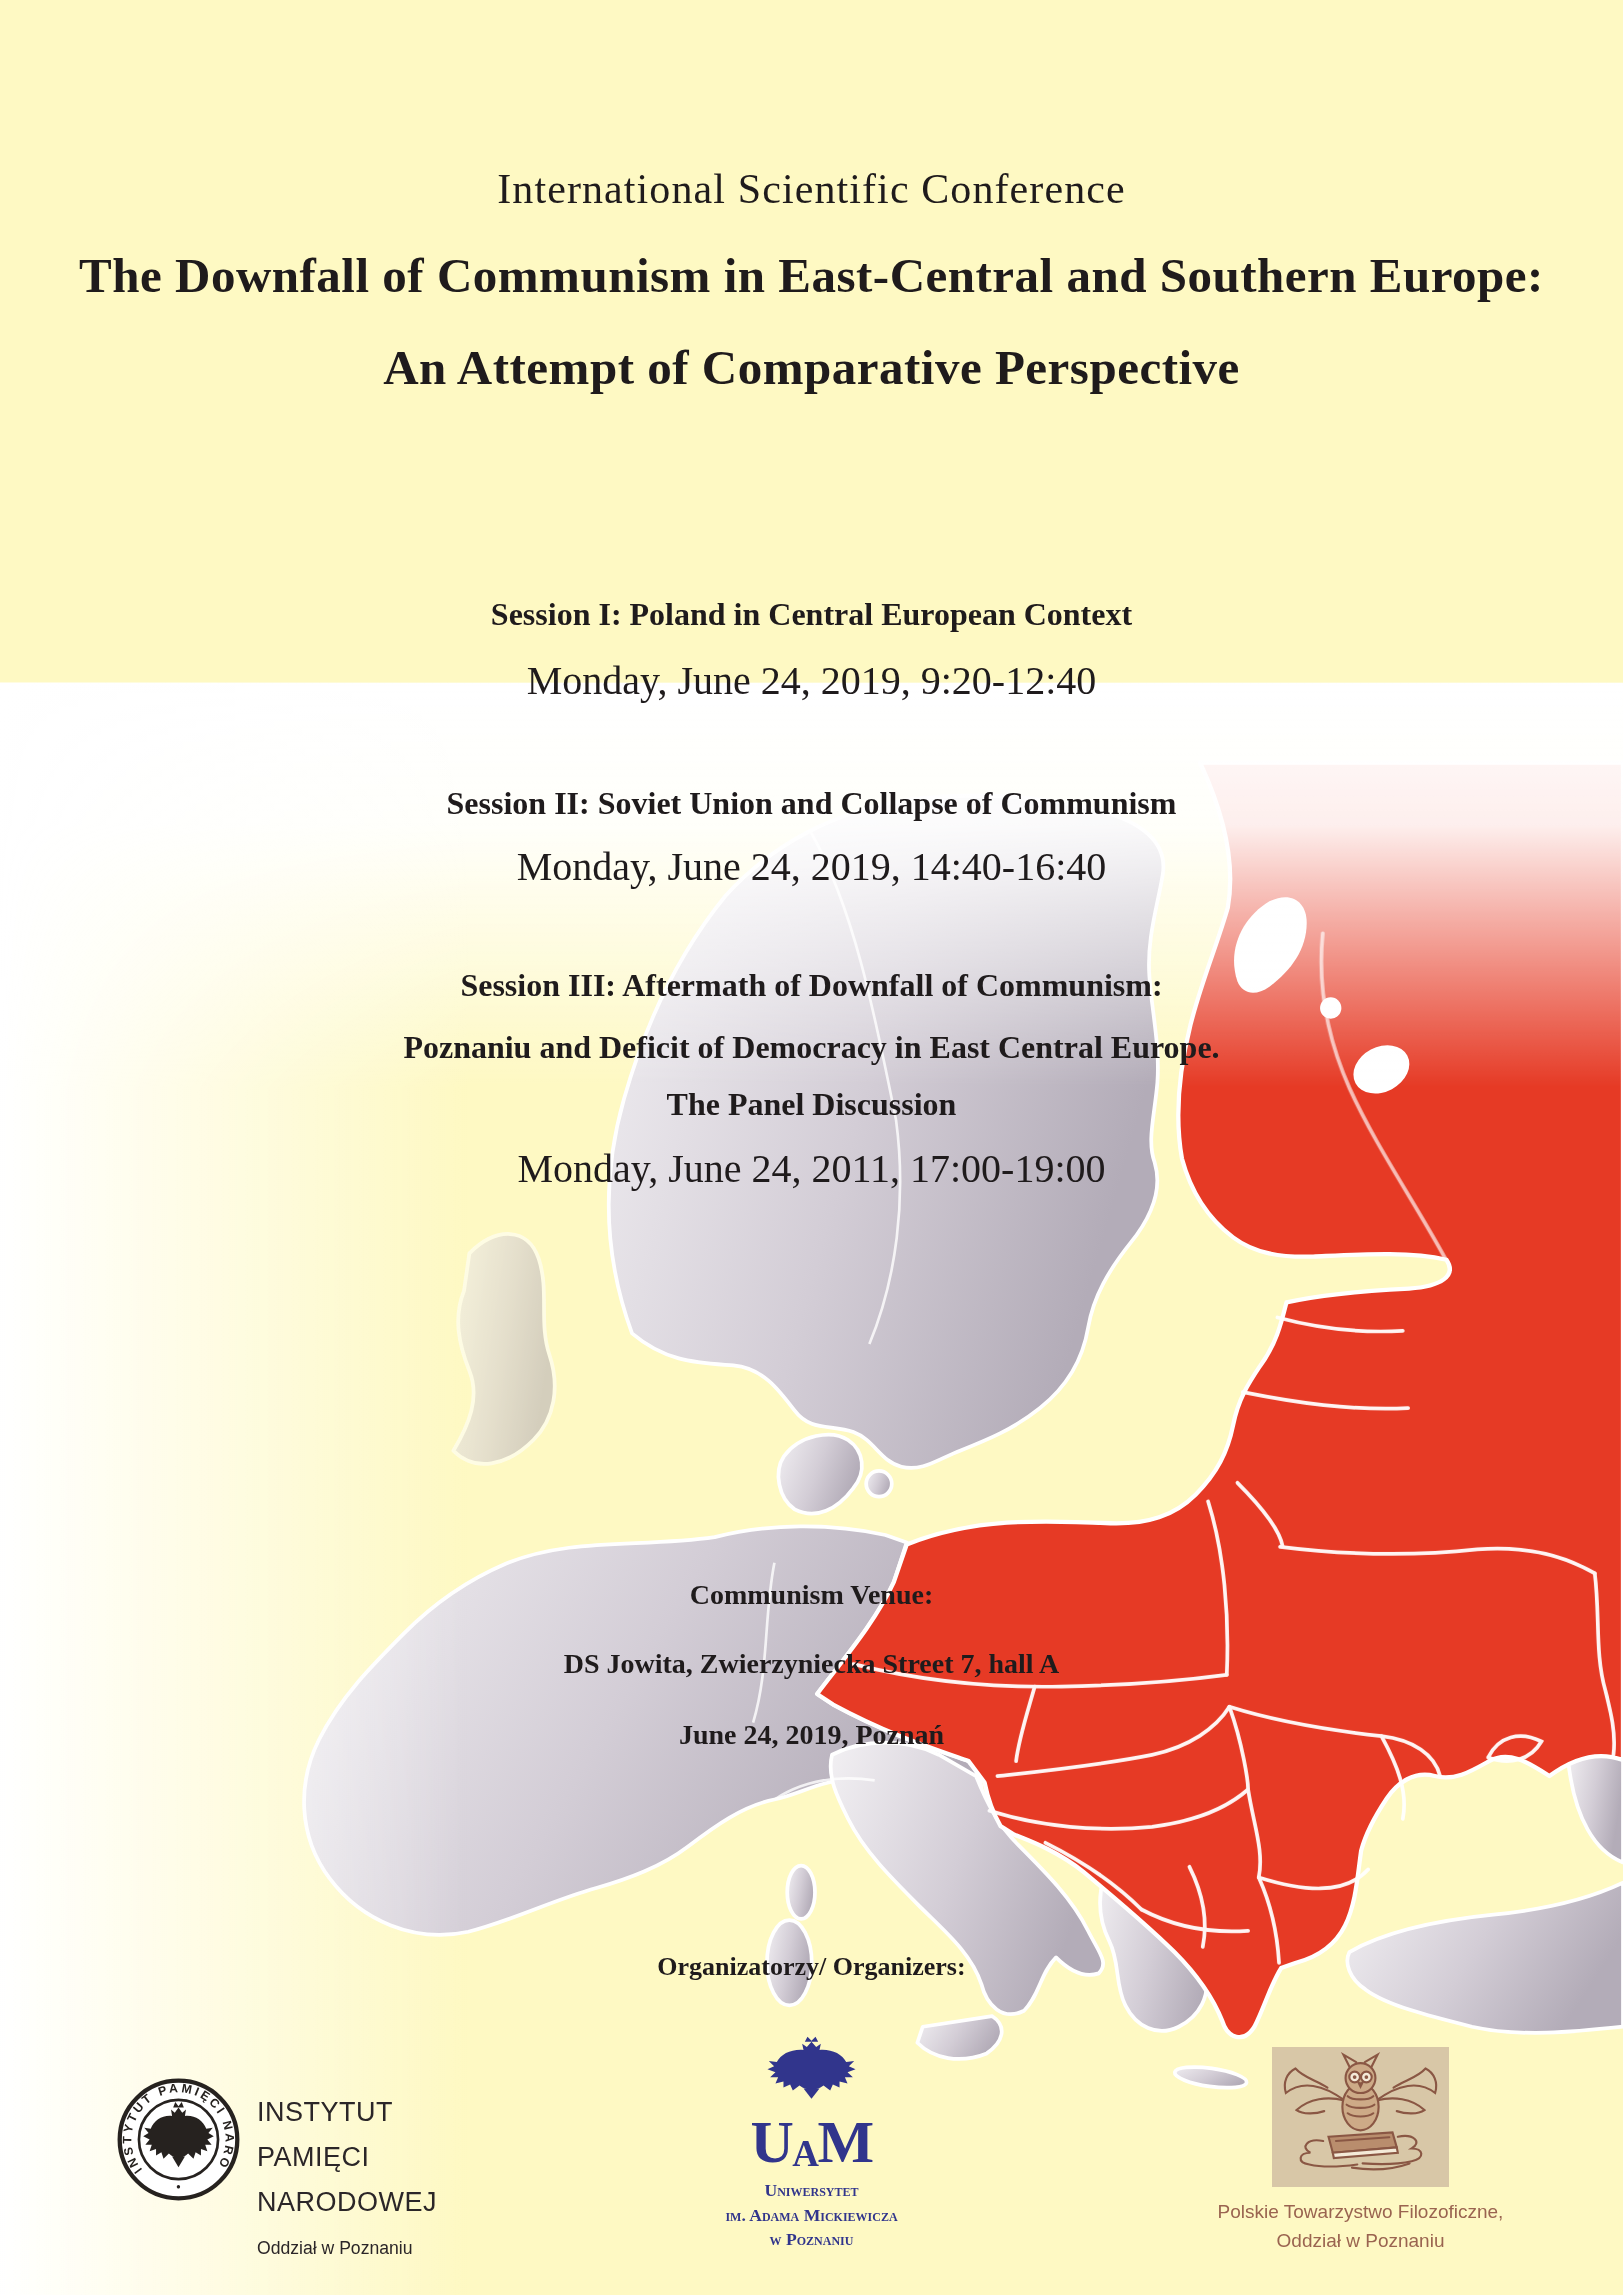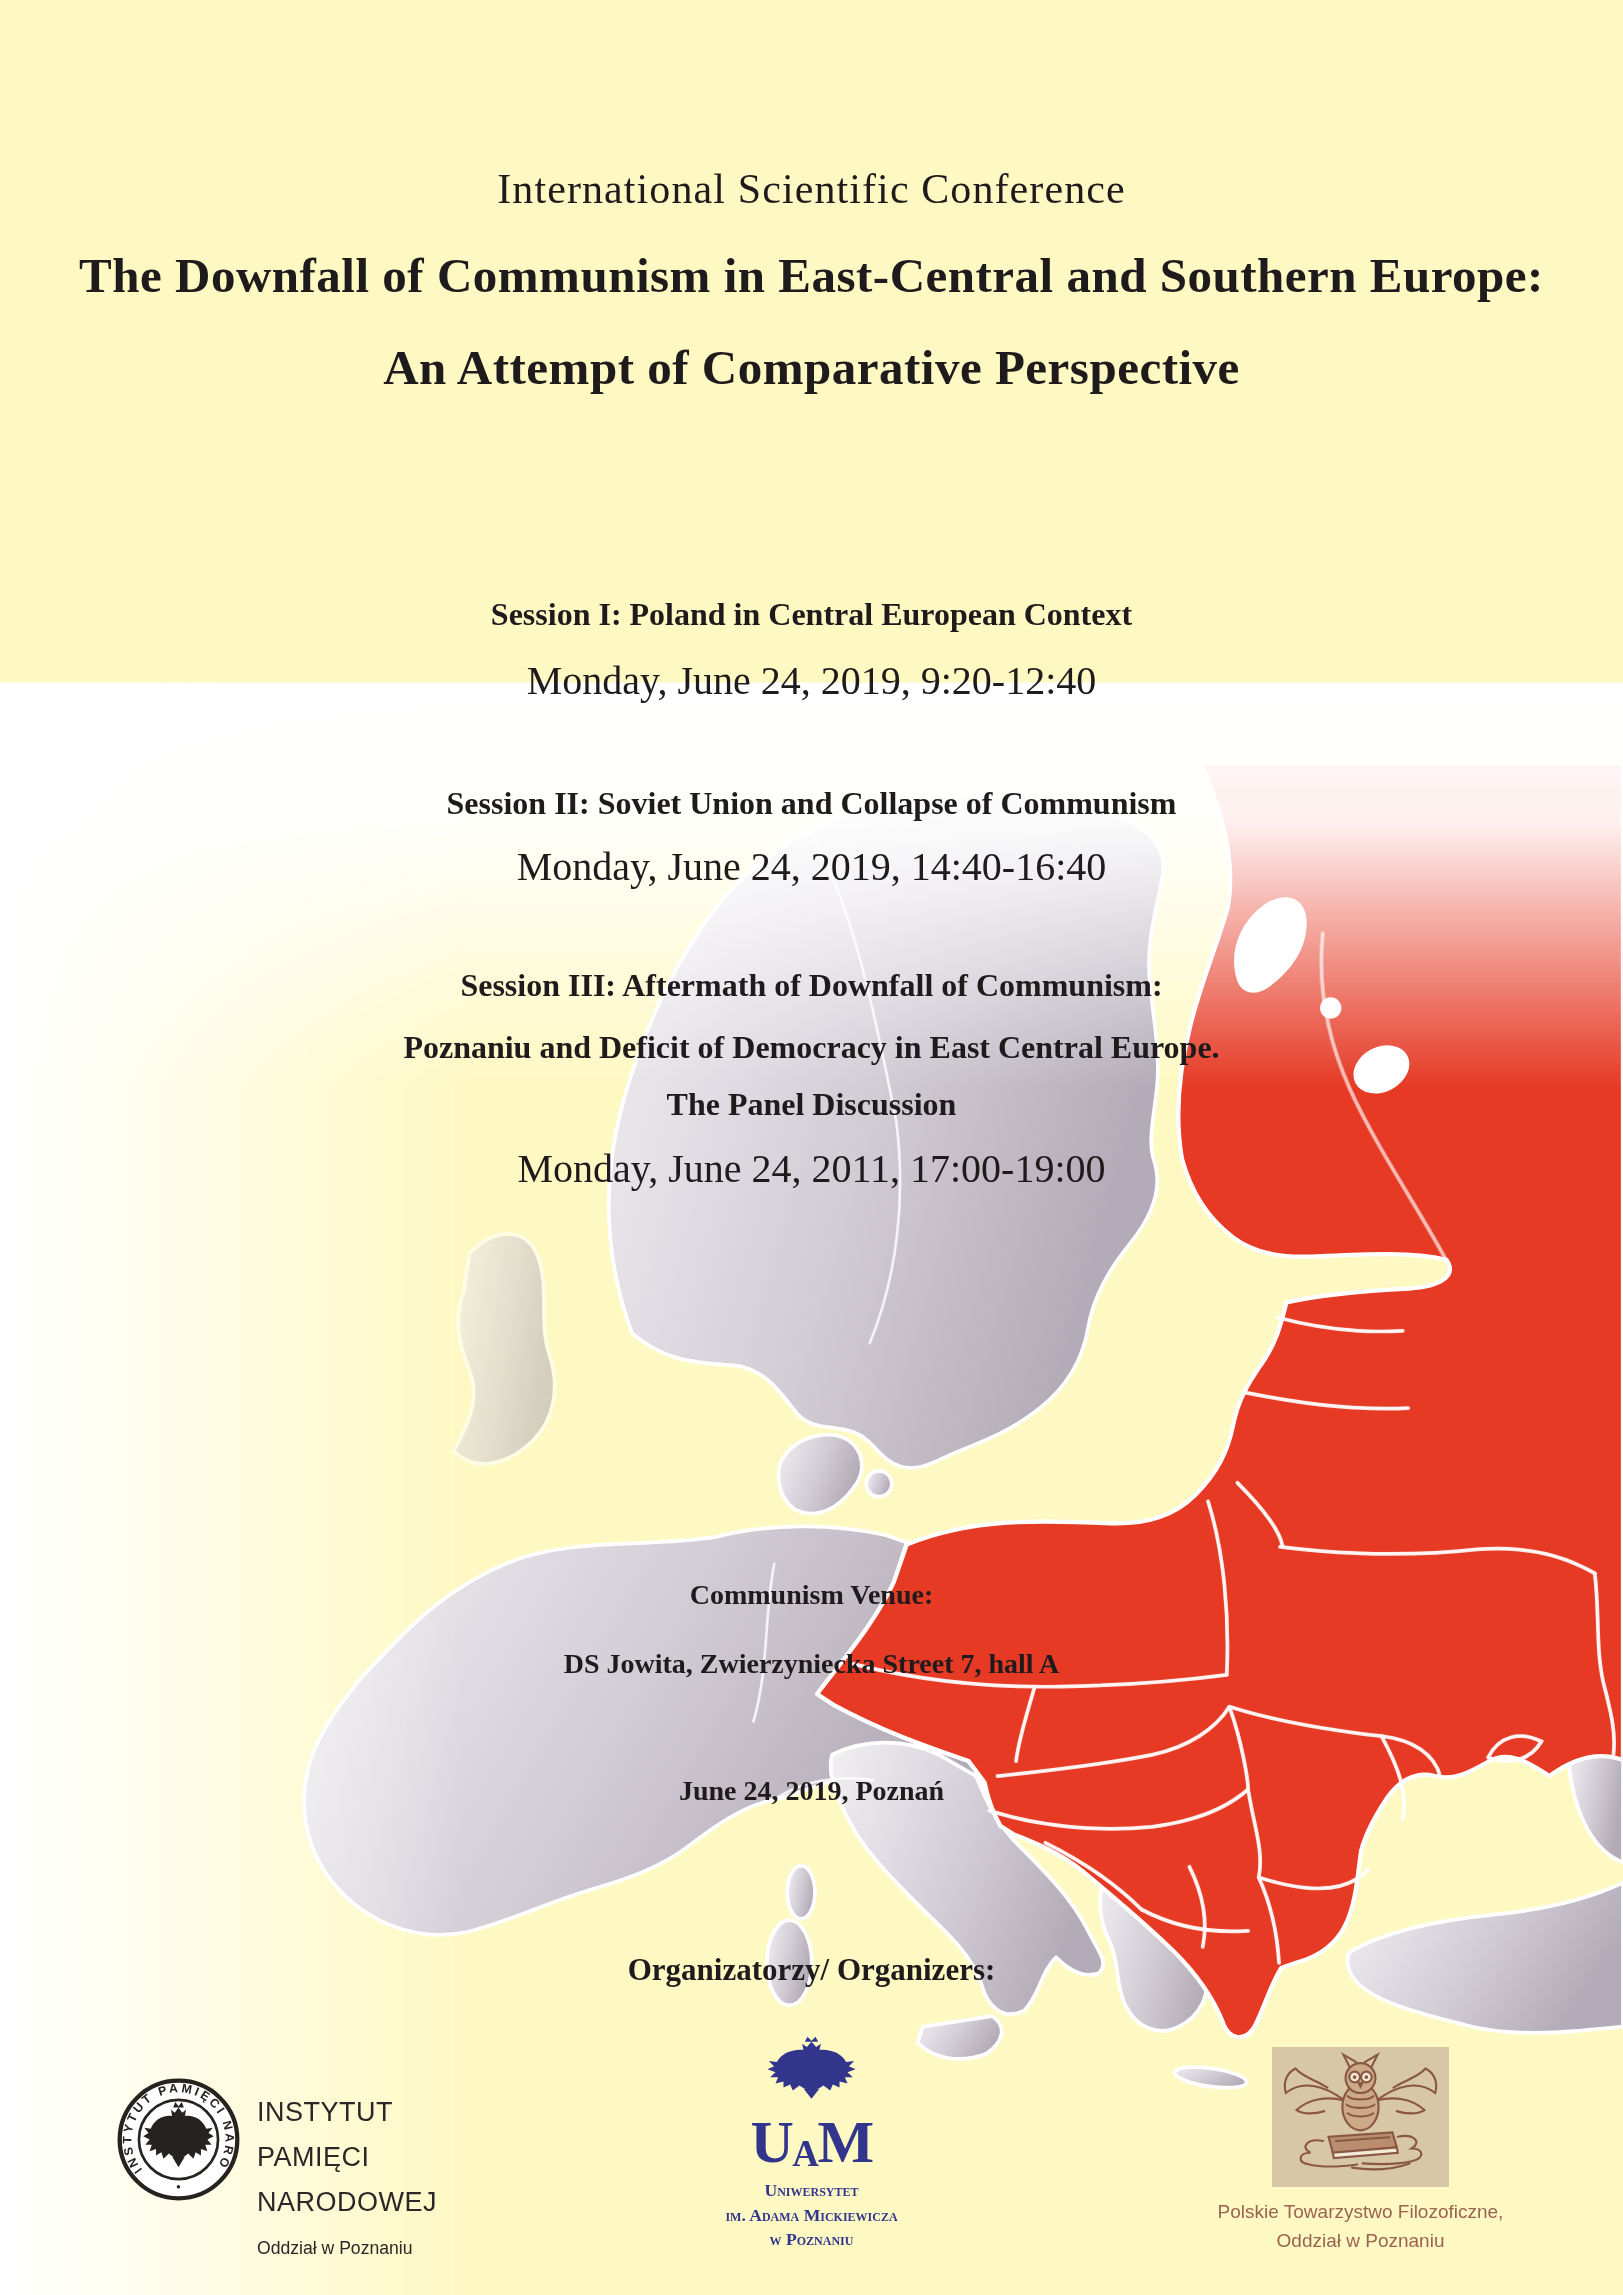--- a/index.html
+++ b/index.html
@@ -9,22 +9,22 @@
   .line{position:absolute;left:0;width:100%;text-align:center;white-space:nowrap;}
   .kicker{top:165px;font-size:42px;letter-spacing:1.1px;}
   .t1{top:247px;font-size:49px;font-weight:bold;letter-spacing:0.5px;}
   .t2{top:339px;font-size:49px;font-weight:bold;letter-spacing:0.5px;}
   .shead{font-size:32px;font-weight:bold;}
   .sdate{font-size:40px;}
   .s1h{top:596px;} .s1d{top:657px;}
   .s2h{top:785px;} .s2d{top:843px;}
   .s3h{top:967px;} .s3l2{top:1029px;} .s3l3{top:1086px;} .s3d{top:1145px;}
   .venue{font-size:28px;font-weight:bold;}
-  .v1{top:1579px;} .v2{top:1648px;} .v3{top:1775px;}
-  .org{top:1952px;font-size:31px;font-weight:bold;}
+  .v1{top:1579px;} .v2{top:1648px;} .v3{top:1719px;}
+  .org{top:1952px;font-size:26px;font-weight:bold;}
 
   
   #ipn{position:absolute;left:109px;top:2070px;width:480px;height:203px;}
   #ipn-seal{position:absolute;left:0;top:0;}
   #ipn-text{position:absolute;left:148px;top:20px;font-family:"Liberation Sans","DejaVu Sans",sans-serif;
             color:#2b2628;font-size:27px;font-weight:normal;line-height:45px;letter-spacing:0.5px;}
   #ipn-branch{margin-top:14px;font-size:17.6px;line-height:19px;letter-spacing:0;}
 
   
   #uam{position:absolute;left:678px;top:2022px;width:267px;height:245px;text-align:center;color:#31358c;}

